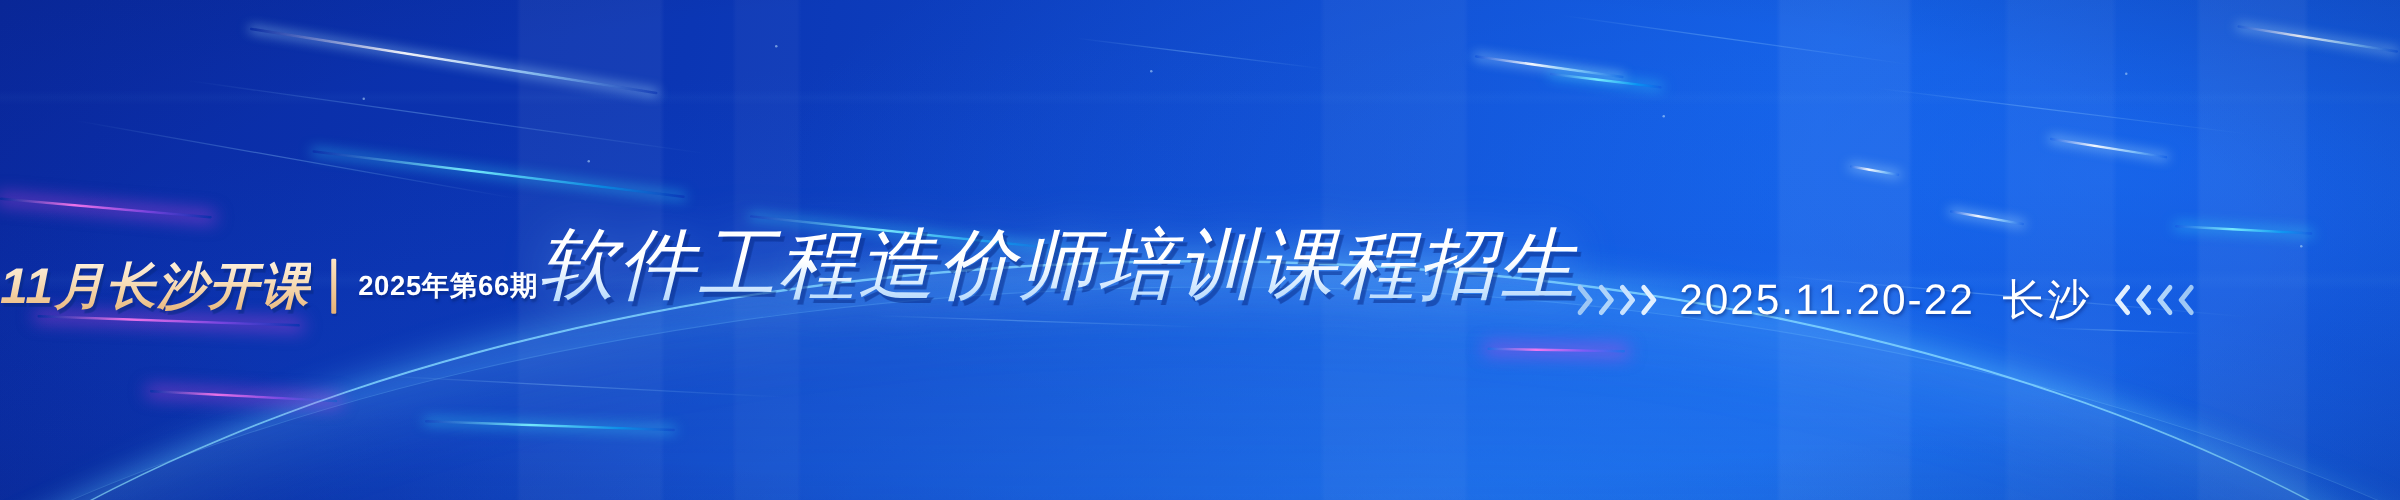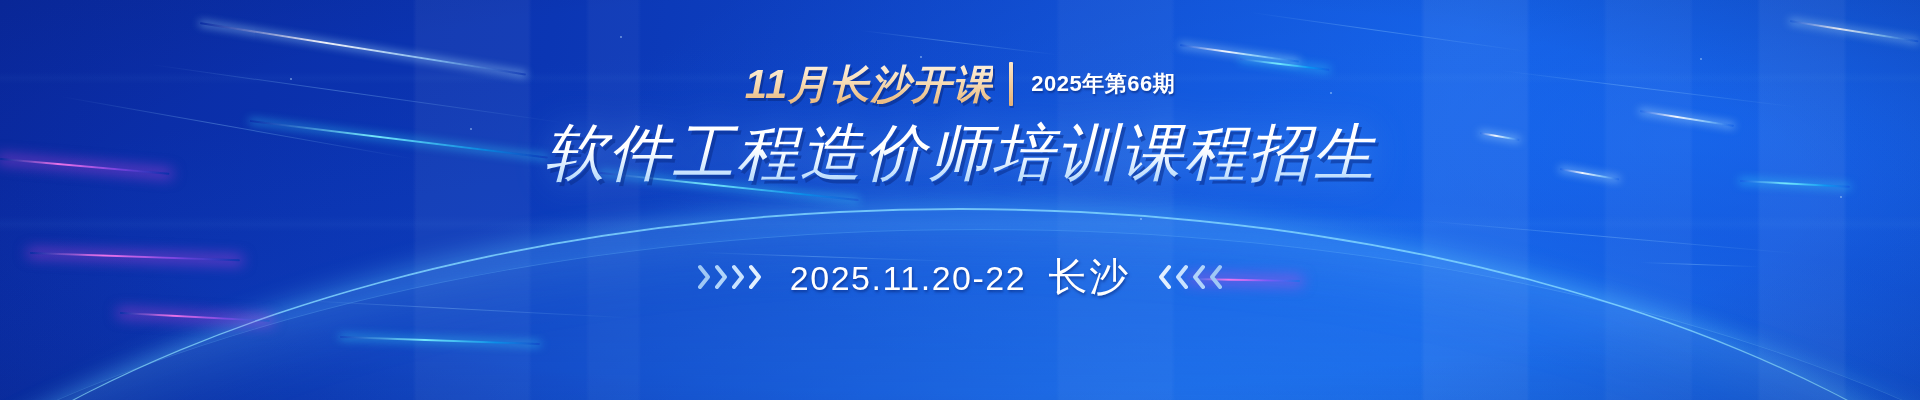--- a/index.html
+++ b/index.html
@@ -94,21 +94,21 @@
   
   .vignette{
     background:radial-gradient(110% 125% at 50% 48%, rgba(0,0,0,0) 40%, rgba(2,16,70,0.38) 100%);
   }
 
   
   .content{
     position:absolute;
     inset:0;
     display:flex;
-    flex-direction:column;
+    flex-direction:row;
     align-items:center;
     justify-content:flex-start;
     padding-top:58px;
     box-sizing:border-box;
   }
 
   .kicker-row{
     display:flex;
     align-items:center;
     gap:14px;
@@ -163,39 +163,39 @@
     background-clip:text;
     -webkit-text-fill-color:transparent;
     color:#ffffff;
     filter:drop-shadow(3px 4px 0 rgba(10,45,140,0.55)) drop-shadow(0 0 18px rgba(120,190,255,0.35));
   }
 
   .date-row{
     margin-top:22px;
     display:flex;
     align-items:center;
-    gap:26px;
+    gap:15px;
     white-space:nowrap;
   }
   .chev-group{display:flex;align-items:center;gap:2px;}
   .chev{
     width:15px;height:26px;
     display:block;
   }
   .chev svg{display:block;}
   .date-text{
     color:#ffffff;
     font-size:34px;
     font-weight:400;
     letter-spacing:1.5px;
     text-shadow:1px 2px 3px rgba(6,30,105,0.55);
   }
   .date-city{
     color:#ffffff;
-    font-size:39px;
+    font-size:34px;
     font-weight:400;
     letter-spacing:2px;
     text-shadow:1px 2px 3px rgba(6,30,105,0.55);
   }
   .date-inner{display:flex;align-items:baseline;gap:22px;}
 </style>
 </head>
 <body>
 
 <div class="banner">

